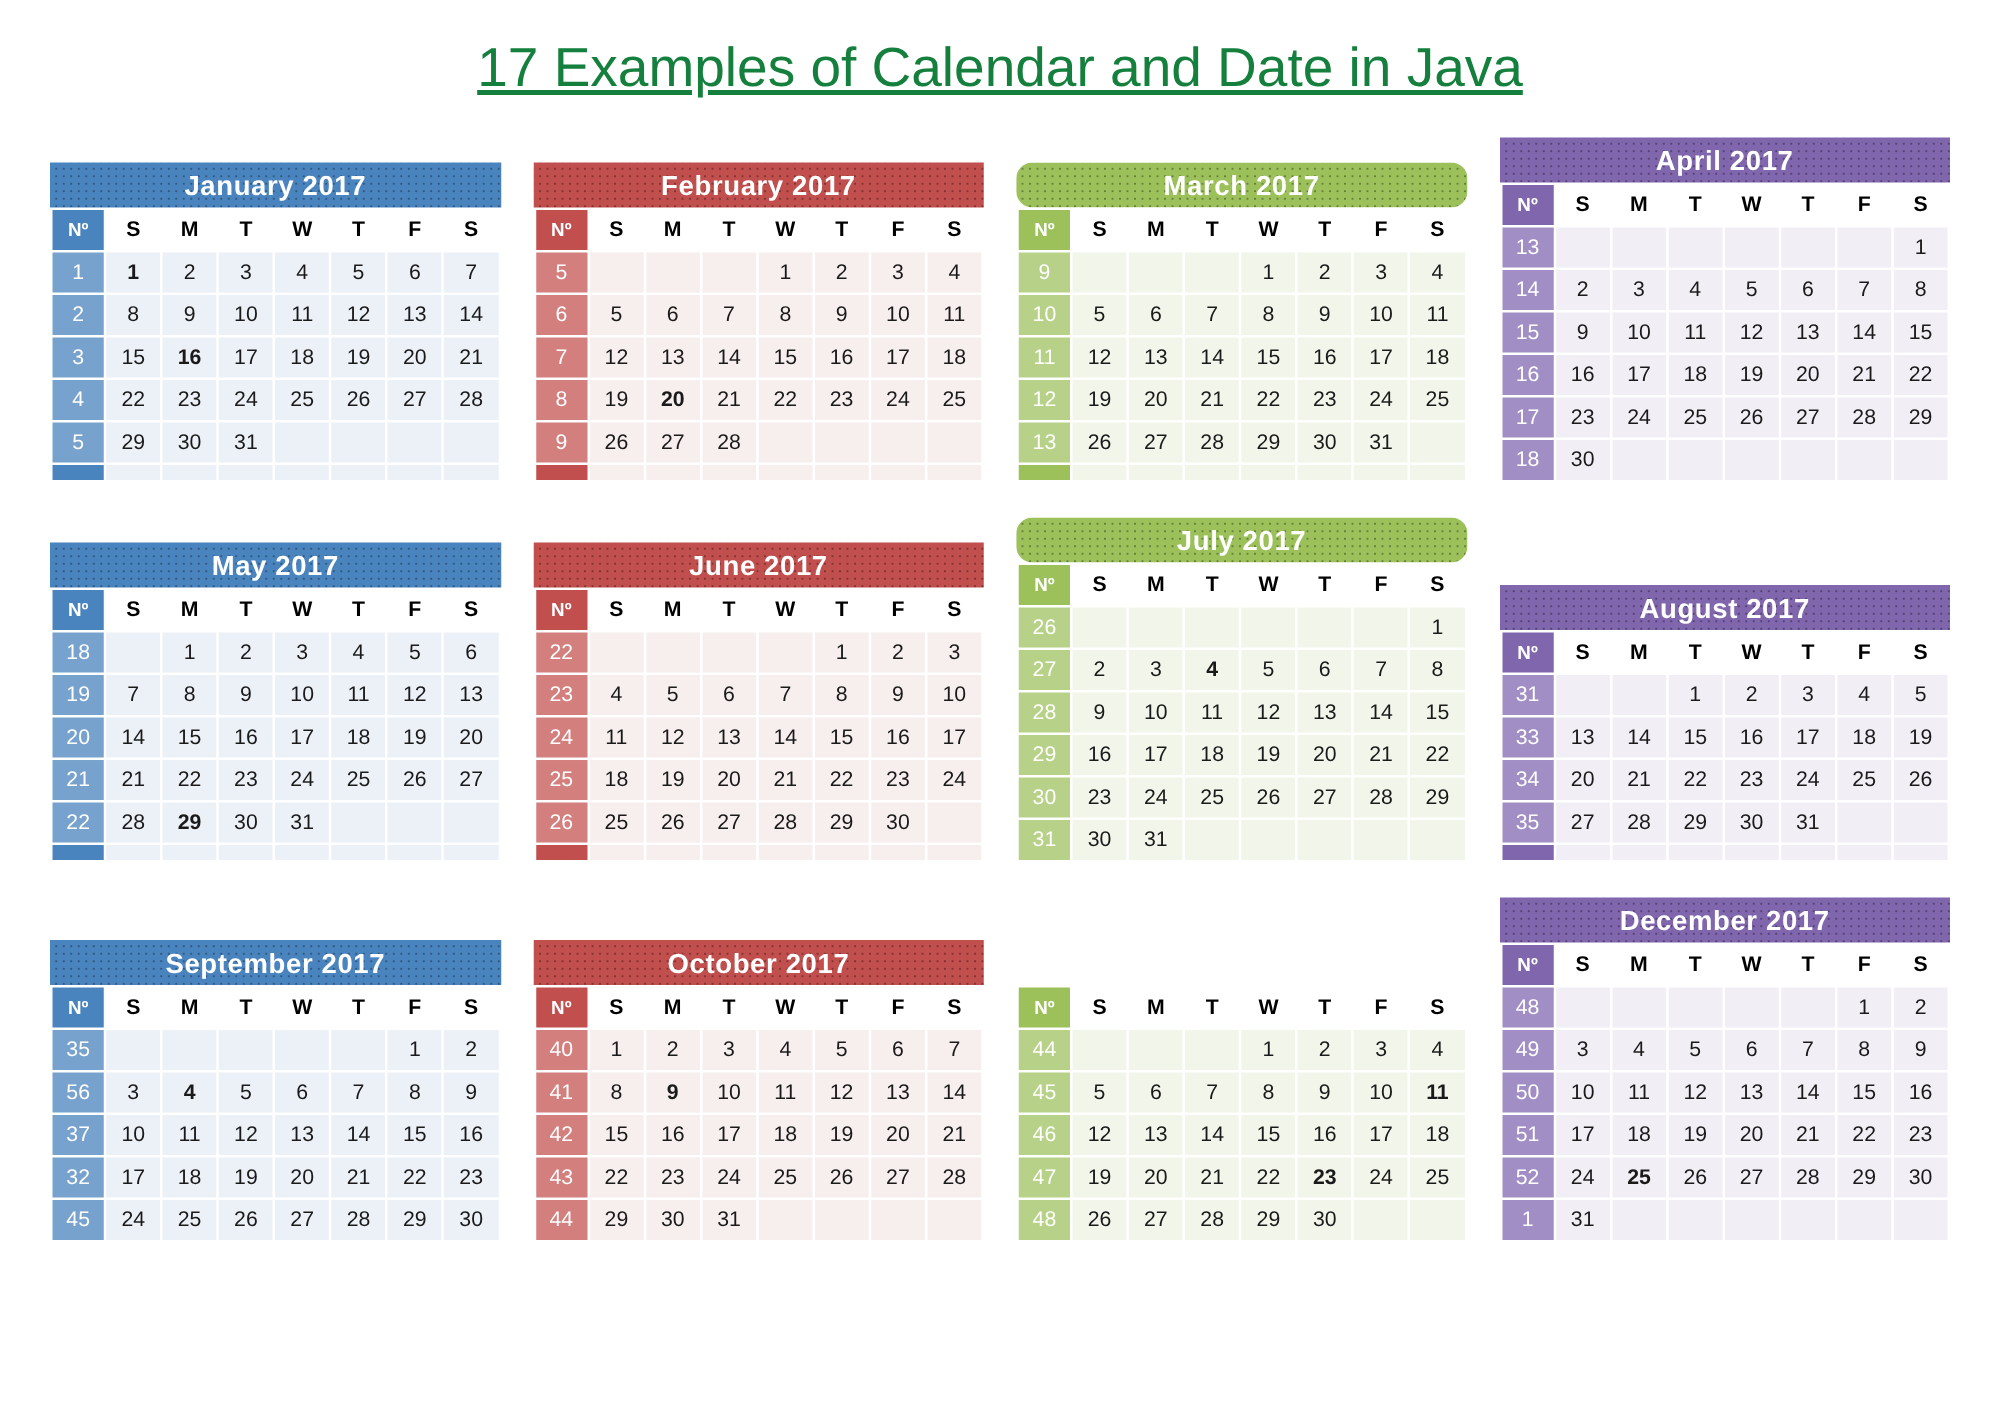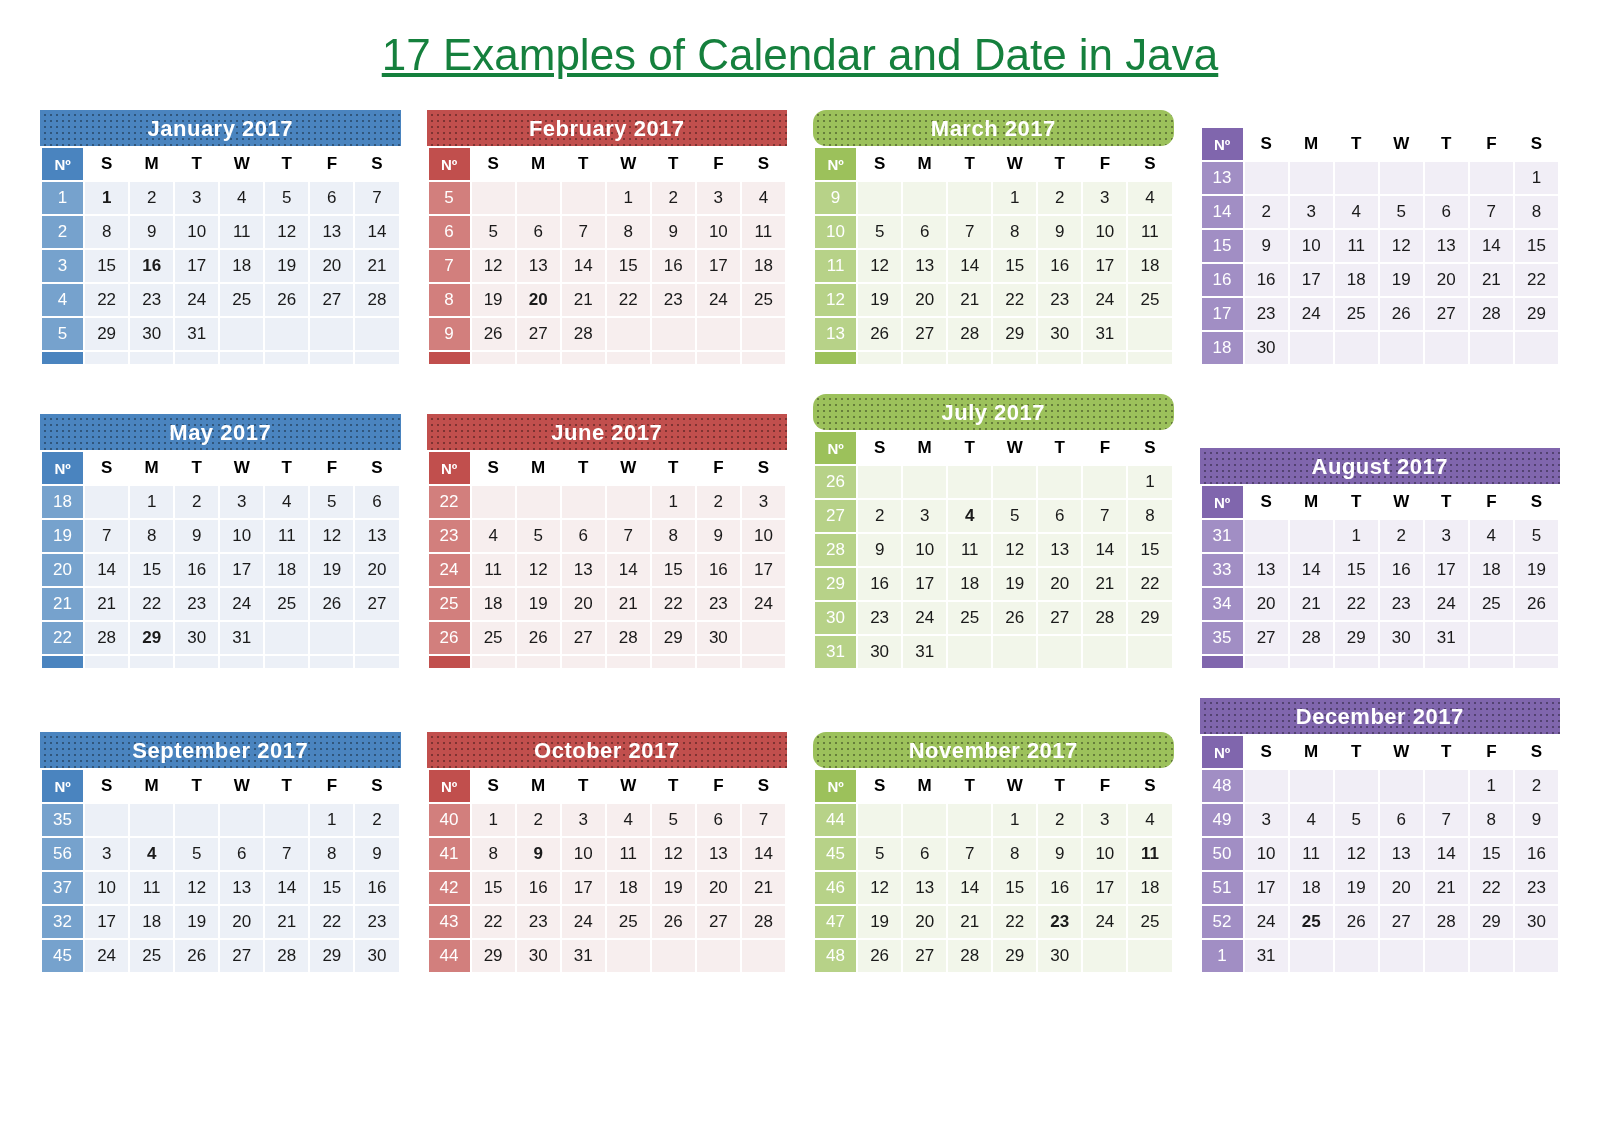--- a/index.html
+++ b/index.html
@@ -366,20 +366,21 @@
             <td class="daycell"></td>
             <td class="daycell"></td>
             <td class="daycell"></td>
             <td class="daycell"></td>
             <td class="daycell"></td>
           </tr>
         </tbody>
       </table>
     </div>
     <div class="month purple">
+      <div class="month-title">April 2017</div>
       <table class="cal">
         <colgroup>
           <col class="weekcol">
           <col class="daycol">
           <col class="daycol">
           <col class="daycol">
           <col class="daycol">
           <col class="daycol">
           <col class="daycol">
           <col class="daycol">
@@ -958,21 +959,20 @@
             <td class="daycell">31</td>
             <td class="daycell"></td>
             <td class="daycell"></td>
             <td class="daycell"></td>
             <td class="daycell"></td>
           </tr>
         </tbody>
       </table>
     </div>
     <div class="month green">
-      <div class="month-title">November 2017</div>
       <table class="cal">
         <colgroup>
           <col class="weekcol">
           <col class="daycol">
           <col class="daycol">
           <col class="daycol">
           <col class="daycol">
           <col class="daycol">
           <col class="daycol">
           <col class="daycol">

